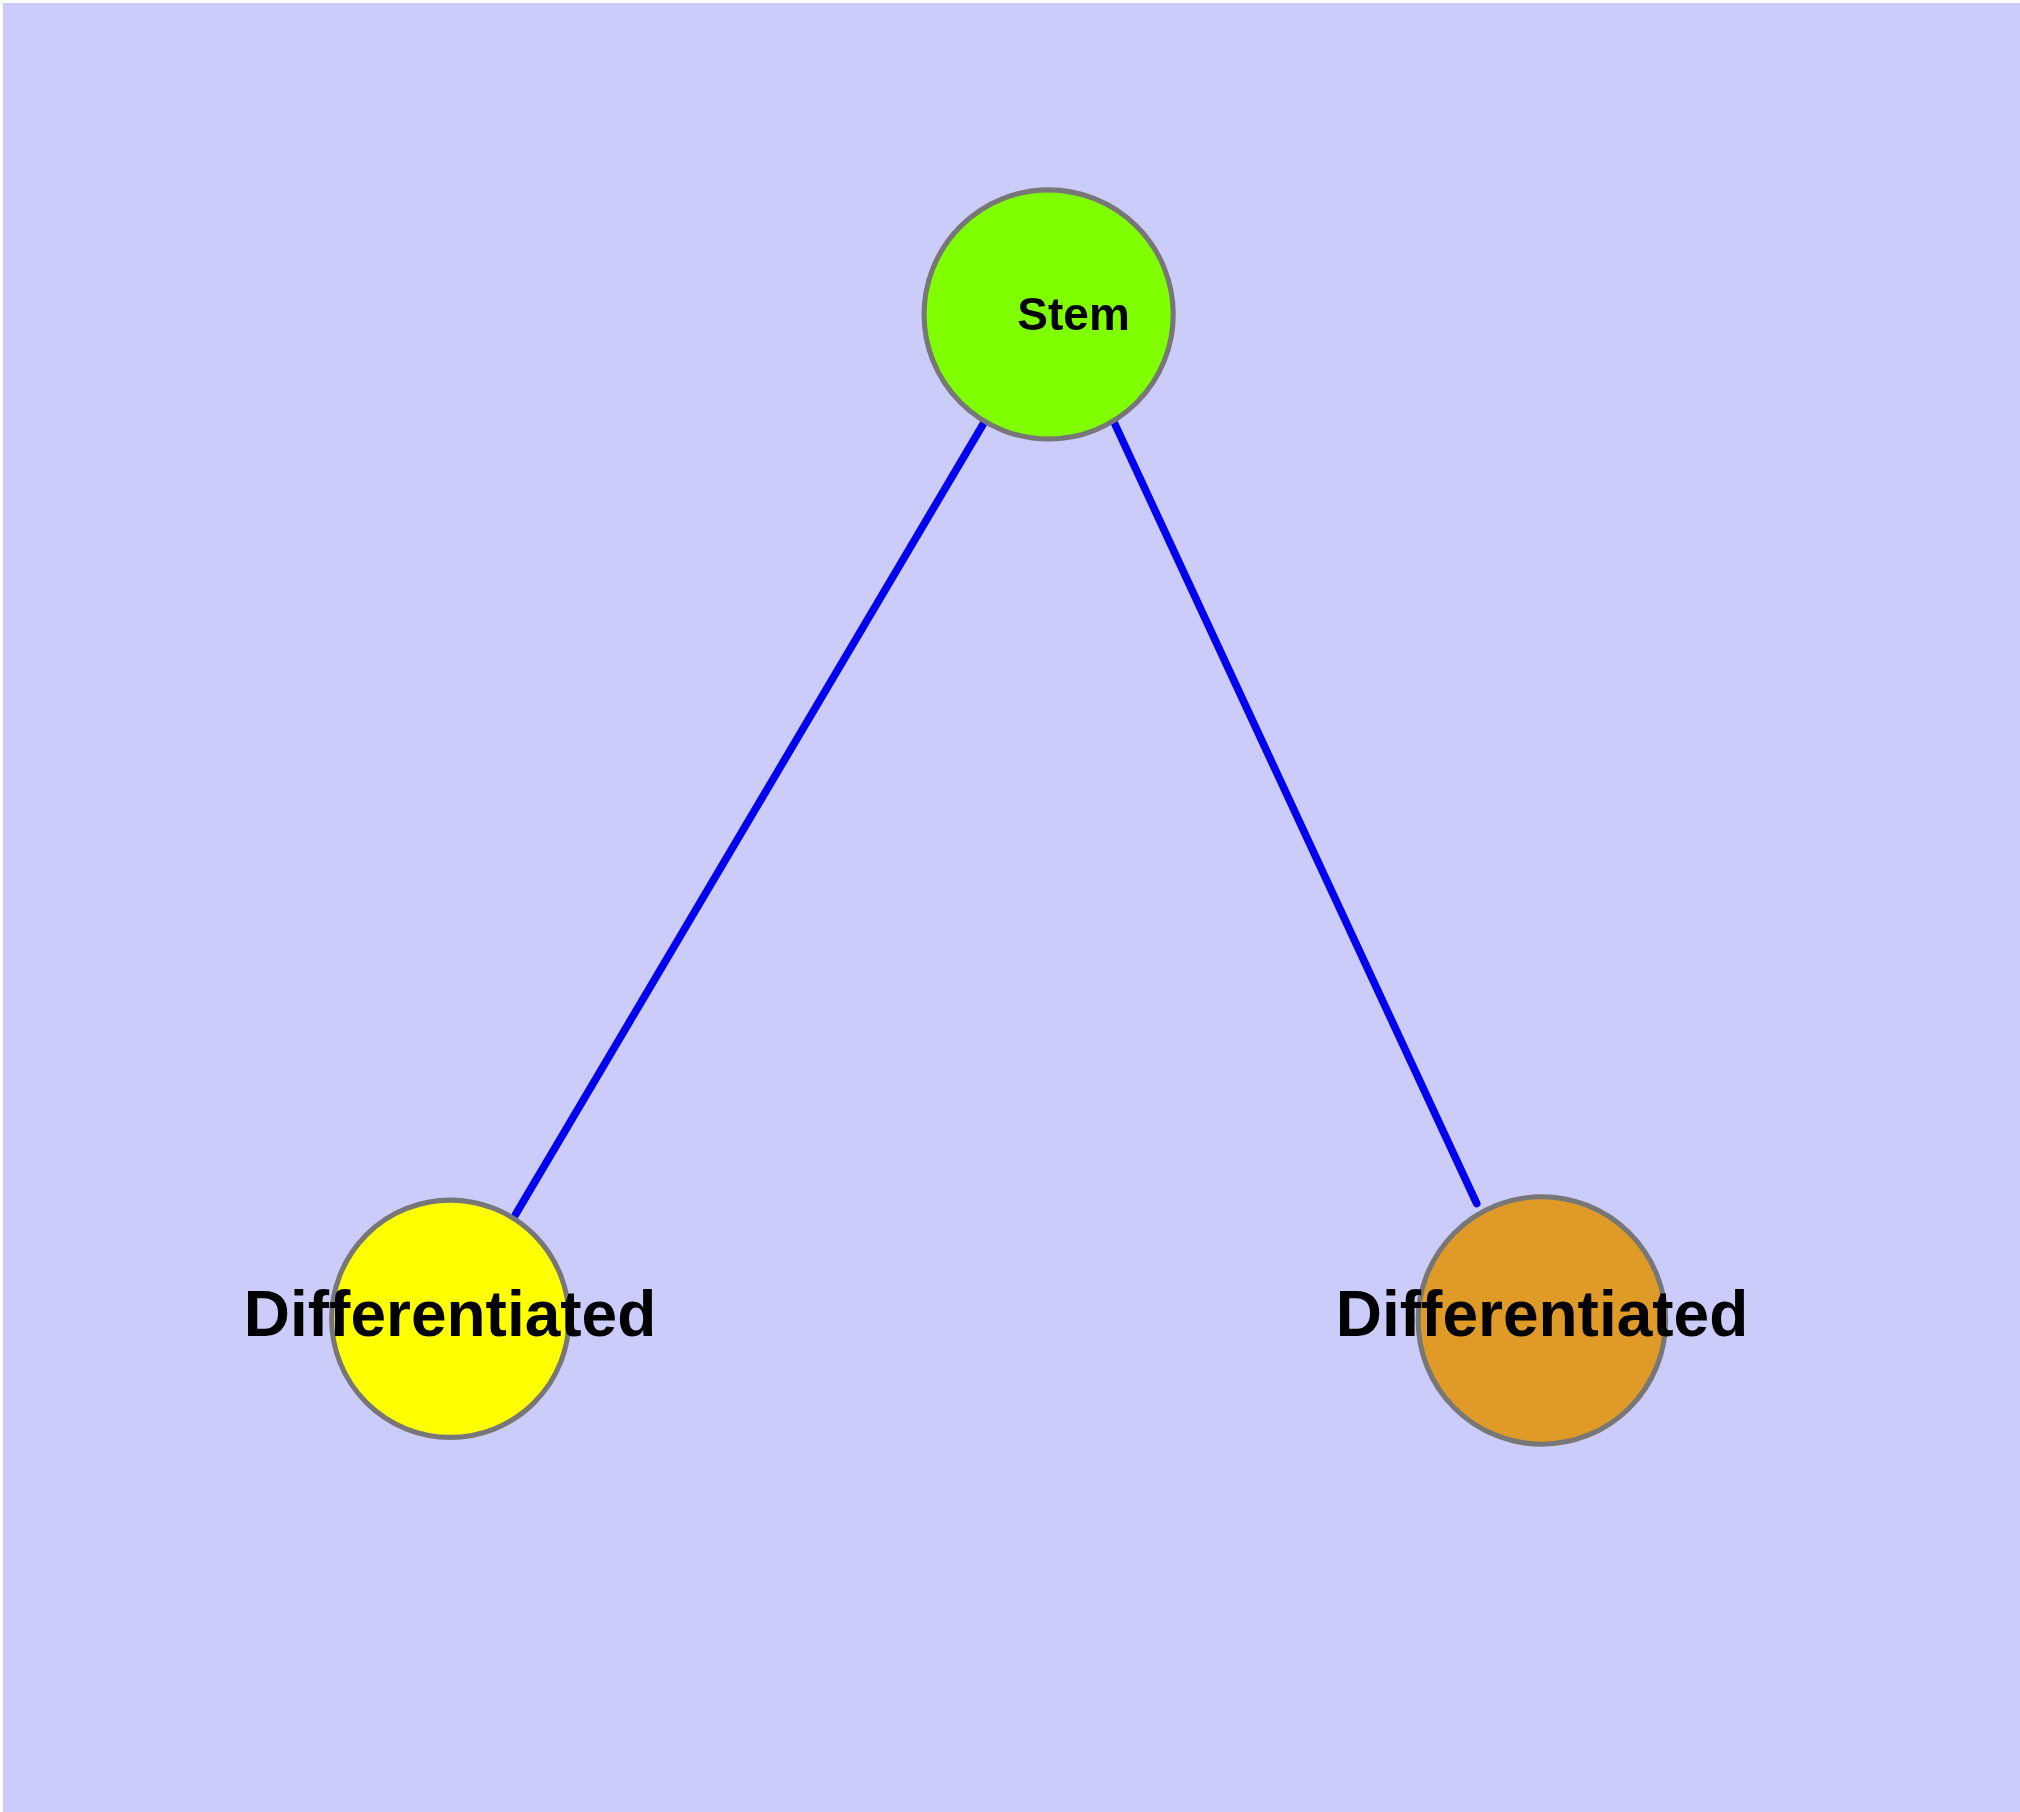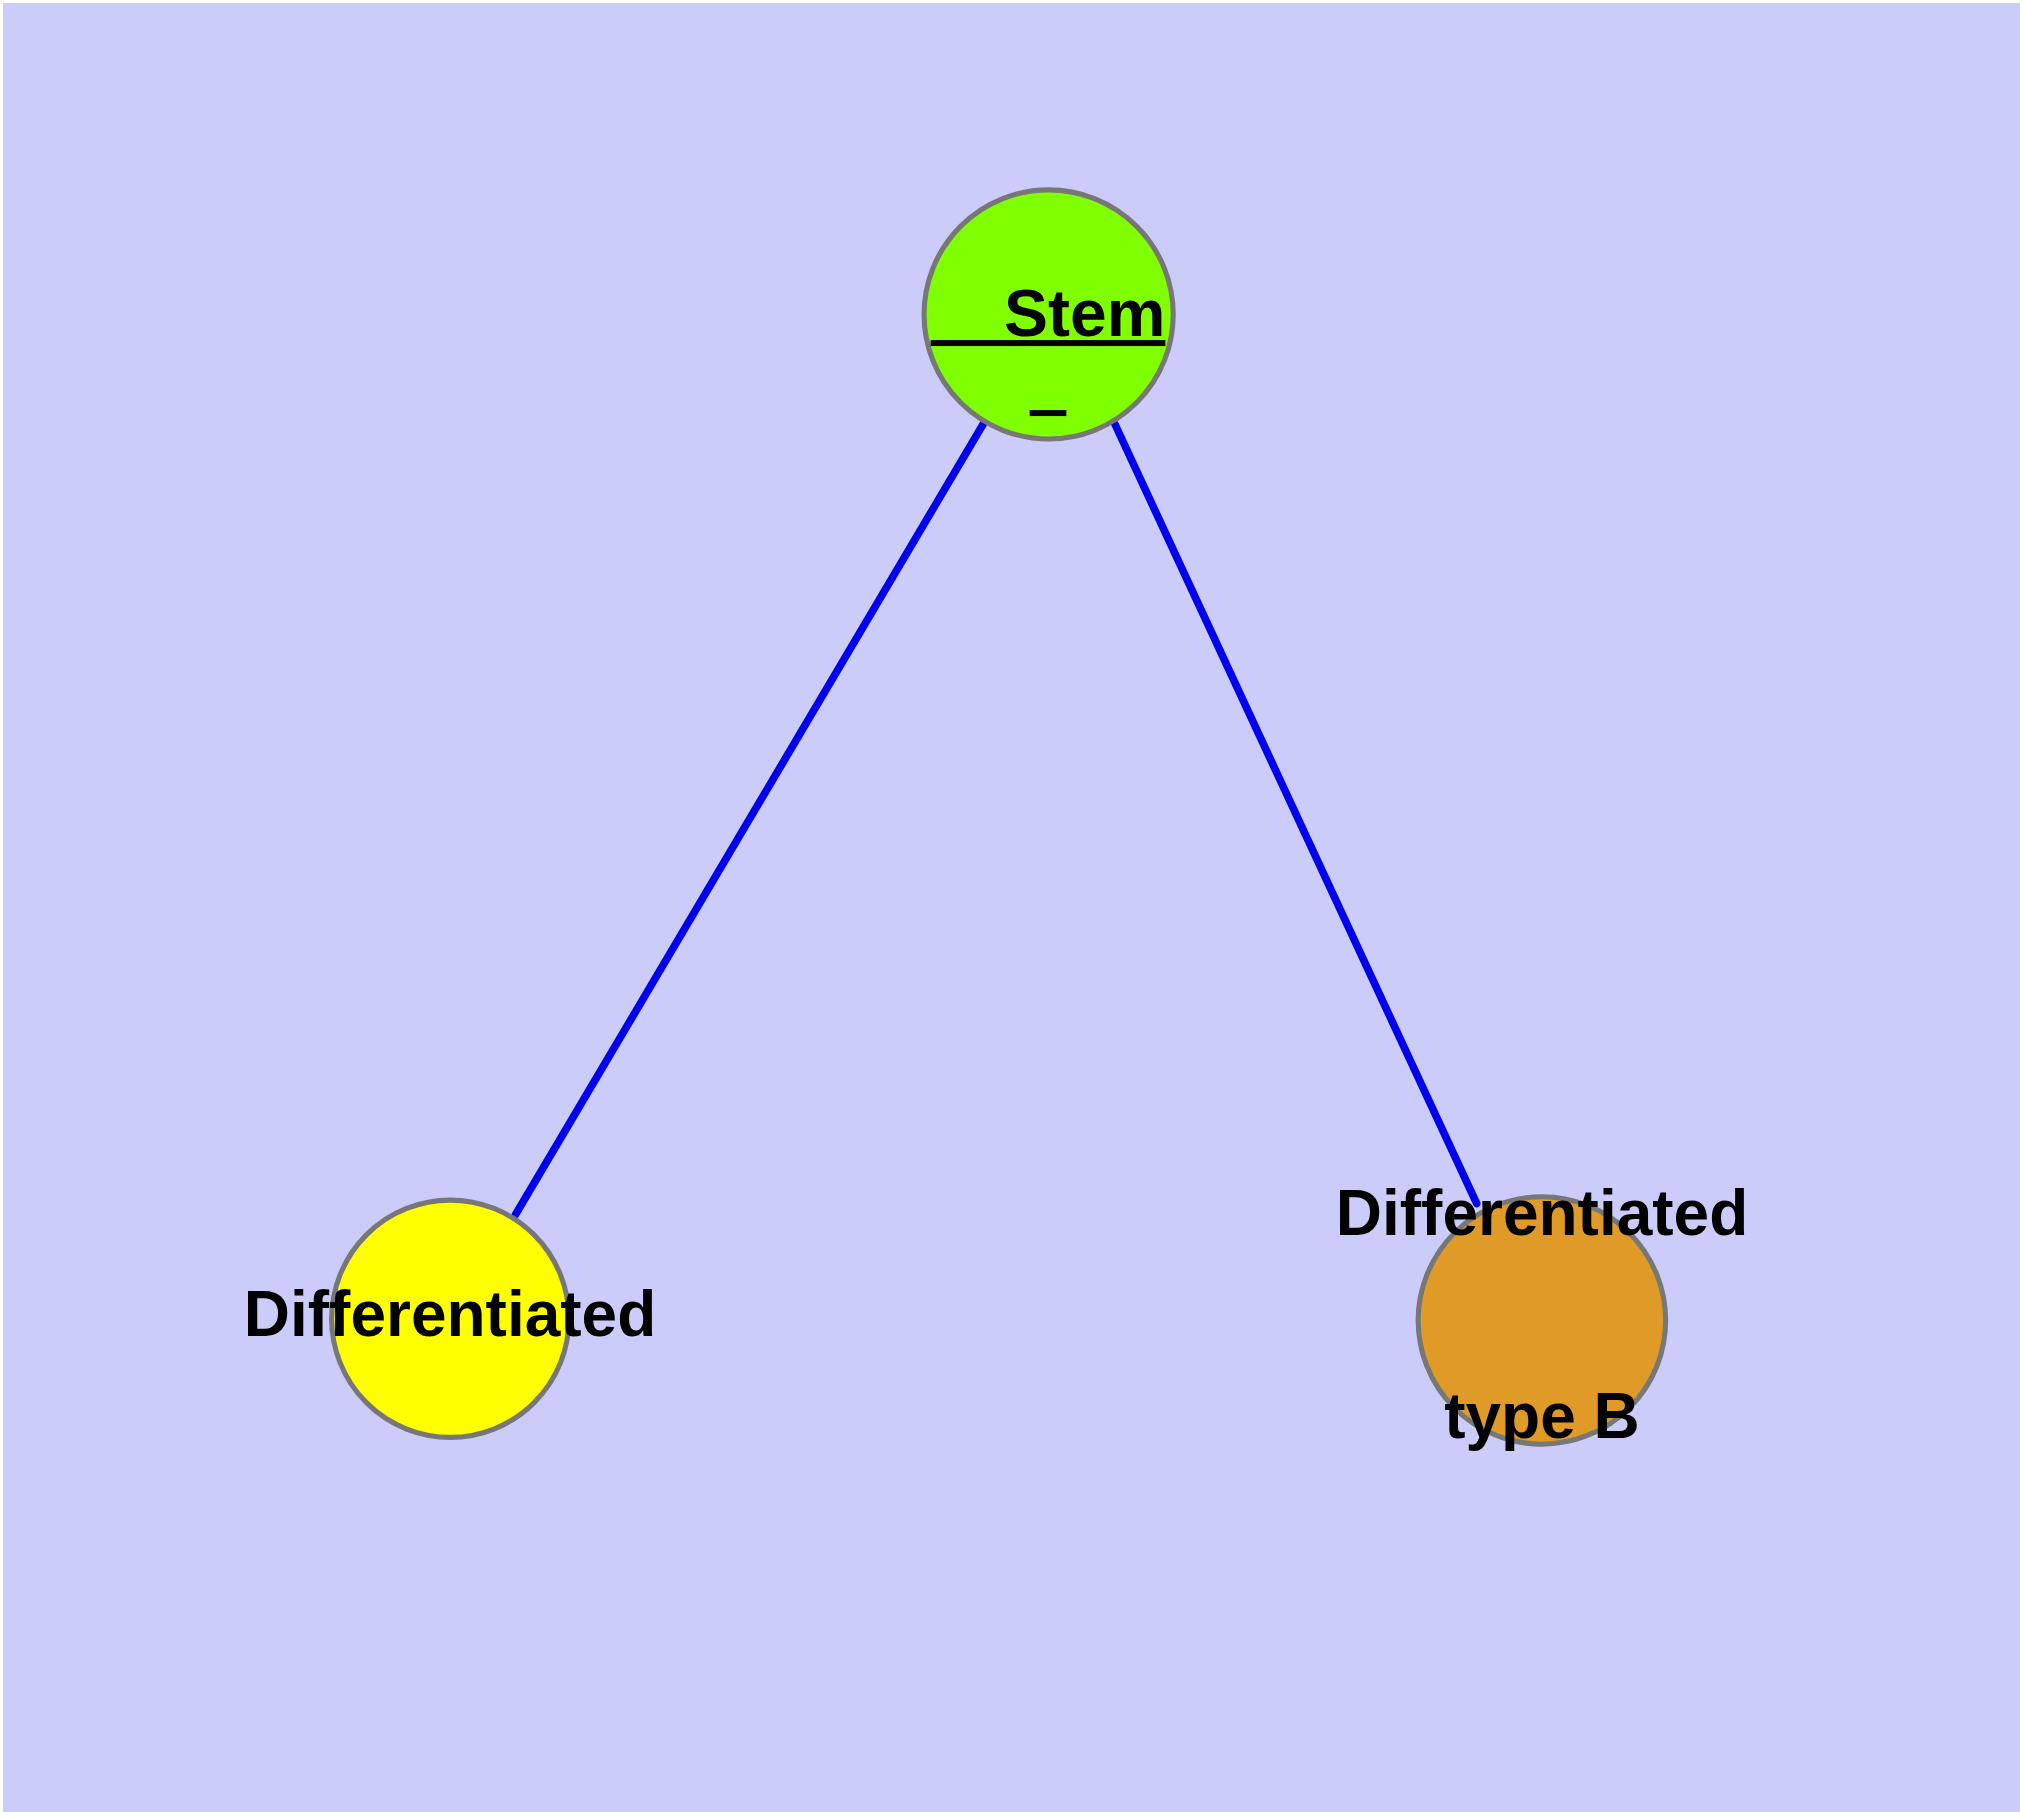--- a/index.html
+++ b/index.html
@@ -33,21 +33,21 @@
   .node-label {
     position: absolute;
     text-align: center;
     font-weight: bold;
     color: #000000;
     line-height: 1.06;
     white-space: pre;
     pointer-events: none;
     transform: translate(-50%, -50%);
   }
-  #label-stem   { font-size: 66px; text-decoration: underline; }
+  #label-stem   { font-size: 46px; }
   #label-type-a { font-size: 64px; }
   #label-type-b { font-size: 64px; }
 </style>
 </head>
 <body>
 
 <div id="canvas" style="background: rgb(255, 255, 255);">
 
   <div id="plot-bg" style="background: rgb(204, 204, 251);"></div>
 
@@ -68,17 +68,16 @@
   <div class="node-label" id="label-stem" style="left: 1048px; top: 314px; color: rgb(0, 0, 0);">
     <span>Stem</span>
   </div>
 
   <div class="node-label" id="label-type-a" style="left: 450px; top: 1315px; color: rgb(0, 0, 0);">
     <div>Differentiated</div>
   </div>
 
   <div class="node-label" id="label-type-b" style="left: 1542px; top: 1315px; color: rgb(0, 0, 0);">
     <div>Differentiated</div>
-    <div>type B</div>
   </div>
 
 </div>
 
 
 </body></html>

